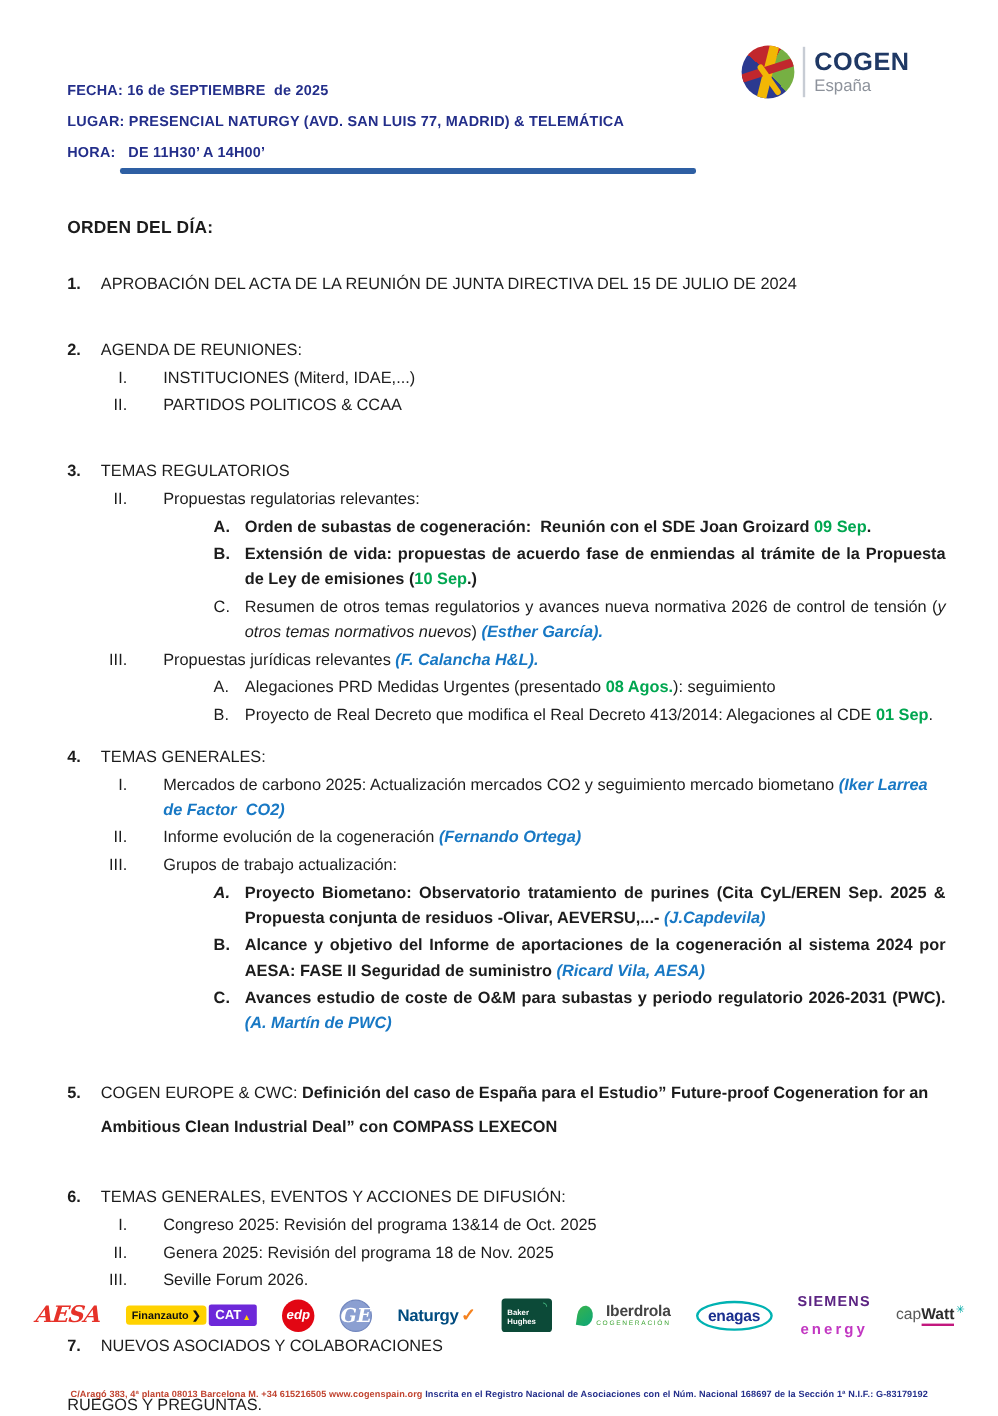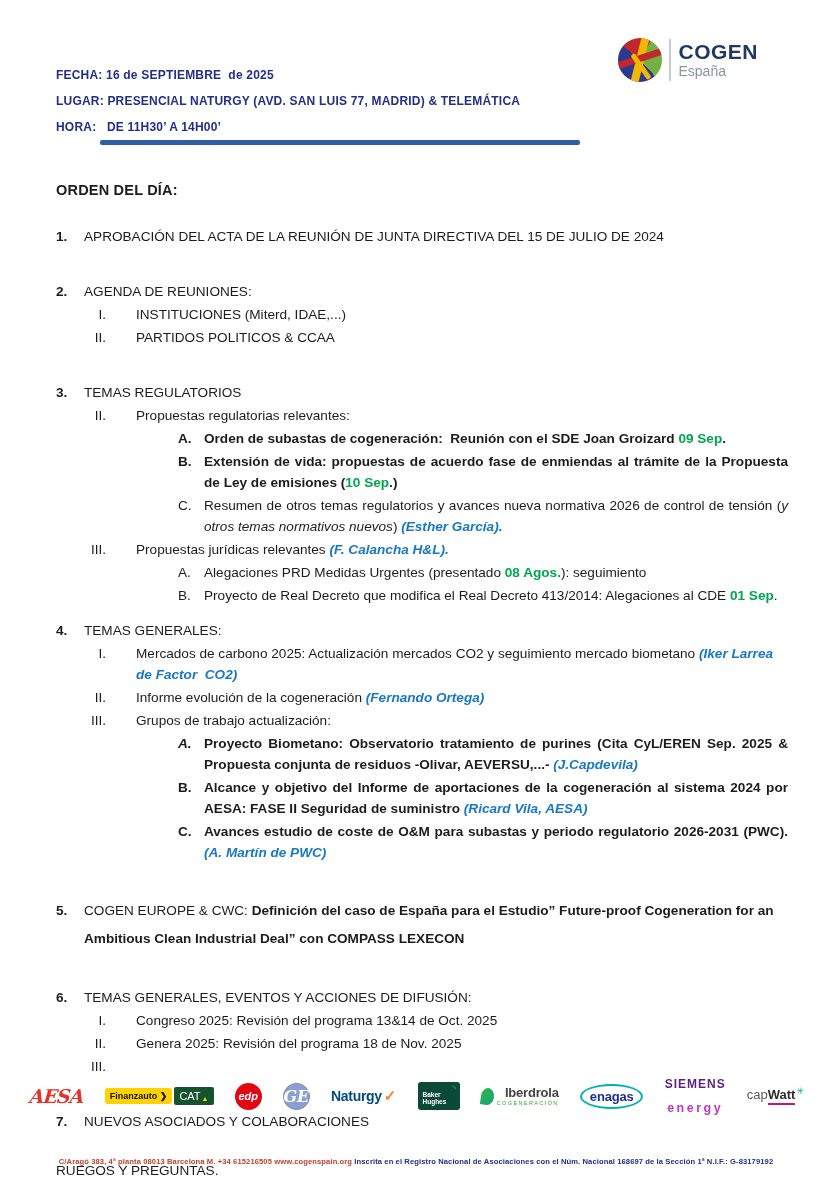--- a/index.html
+++ b/index.html
@@ -72,21 +72,21 @@
     position: absolute; top: 1080px; left: 30px; right: 28px; height: 32px;
     display: flex; align-items: center; justify-content: space-between;
   }
   .logo { display: flex; align-items: center; }
   .logo-aesa {
     color: #e63229; font-weight: 800; font-style: italic; font-size: 19px;
     font-family: "DejaVu Serif", serif; letter-spacing: -1px; transform: skewX(-6deg);
   }
   .logo-fin { gap: 2px; }
   .fin-box { background: #ffd200; border-radius: 3px; padding: 3px 5px; font-size: 9px; font-weight: 800; color: #111; }
-  .cat-box { background: #14532d; border-radius: 2px; padding: 3px 5px; font-size: 11px; font-weight: 400; color: #fff; display: flex; align-items: flex-end; gap: 1px; }
+  .cat-box { background: #6d28d9; border-radius: 2px; padding: 3px 5px; font-size: 11px; font-weight: 700; color: #fff; display: flex; align-items: flex-end; gap: 1px; }
   .cat-tri { color: #ffd200; font-size: 7px; line-height: 7px; }
   .edp-circle {
     width: 27px; height: 27px; border-radius: 50%; background: #e20613; color: #fff;
     display: flex; align-items: center; justify-content: center;
     font-style: italic; font-weight: 700; font-size: 11px;
   }
   .ge-circle {
     width: 27px; height: 27px; border-radius: 50%; background: #8b9fd1; color: #fff;
     border: 1px solid #7287be;
     display: flex; align-items: center; justify-content: center;
@@ -243,20 +243,21 @@
         <div class="row roman">
           <span class="num ">I.</span>
           <span class="txt"><span class="run-r">Congreso 2025: Revisión del programa 13&amp;14 de Oct. 2025</span></span>
         </div>
         <div class="row roman">
           <span class="num ">II.</span>
           <span class="txt"><span class="run-r">Genera 2025: Revisión del programa 18 de Nov. 2025</span></span>
         </div>
         <div class="row roman">
           <span class="num ">III.</span>
+          <span class="txt"><span class="run-r">Seville Forum 2026.</span></span>
         </div>
         <div class="row main gap-lg">
           <span class="num ">7.</span>
           <span class="txt"><span class="run-r">NUEVOS ASOCIADOS Y COLABORACIONES</span></span>
         </div>
         <div class="row plainline gap-md">
           <span class="txt"><span class="run-r">RUEGOS Y PREGUNTAS.</span></span>
         </div>
       </div>
   </div>

